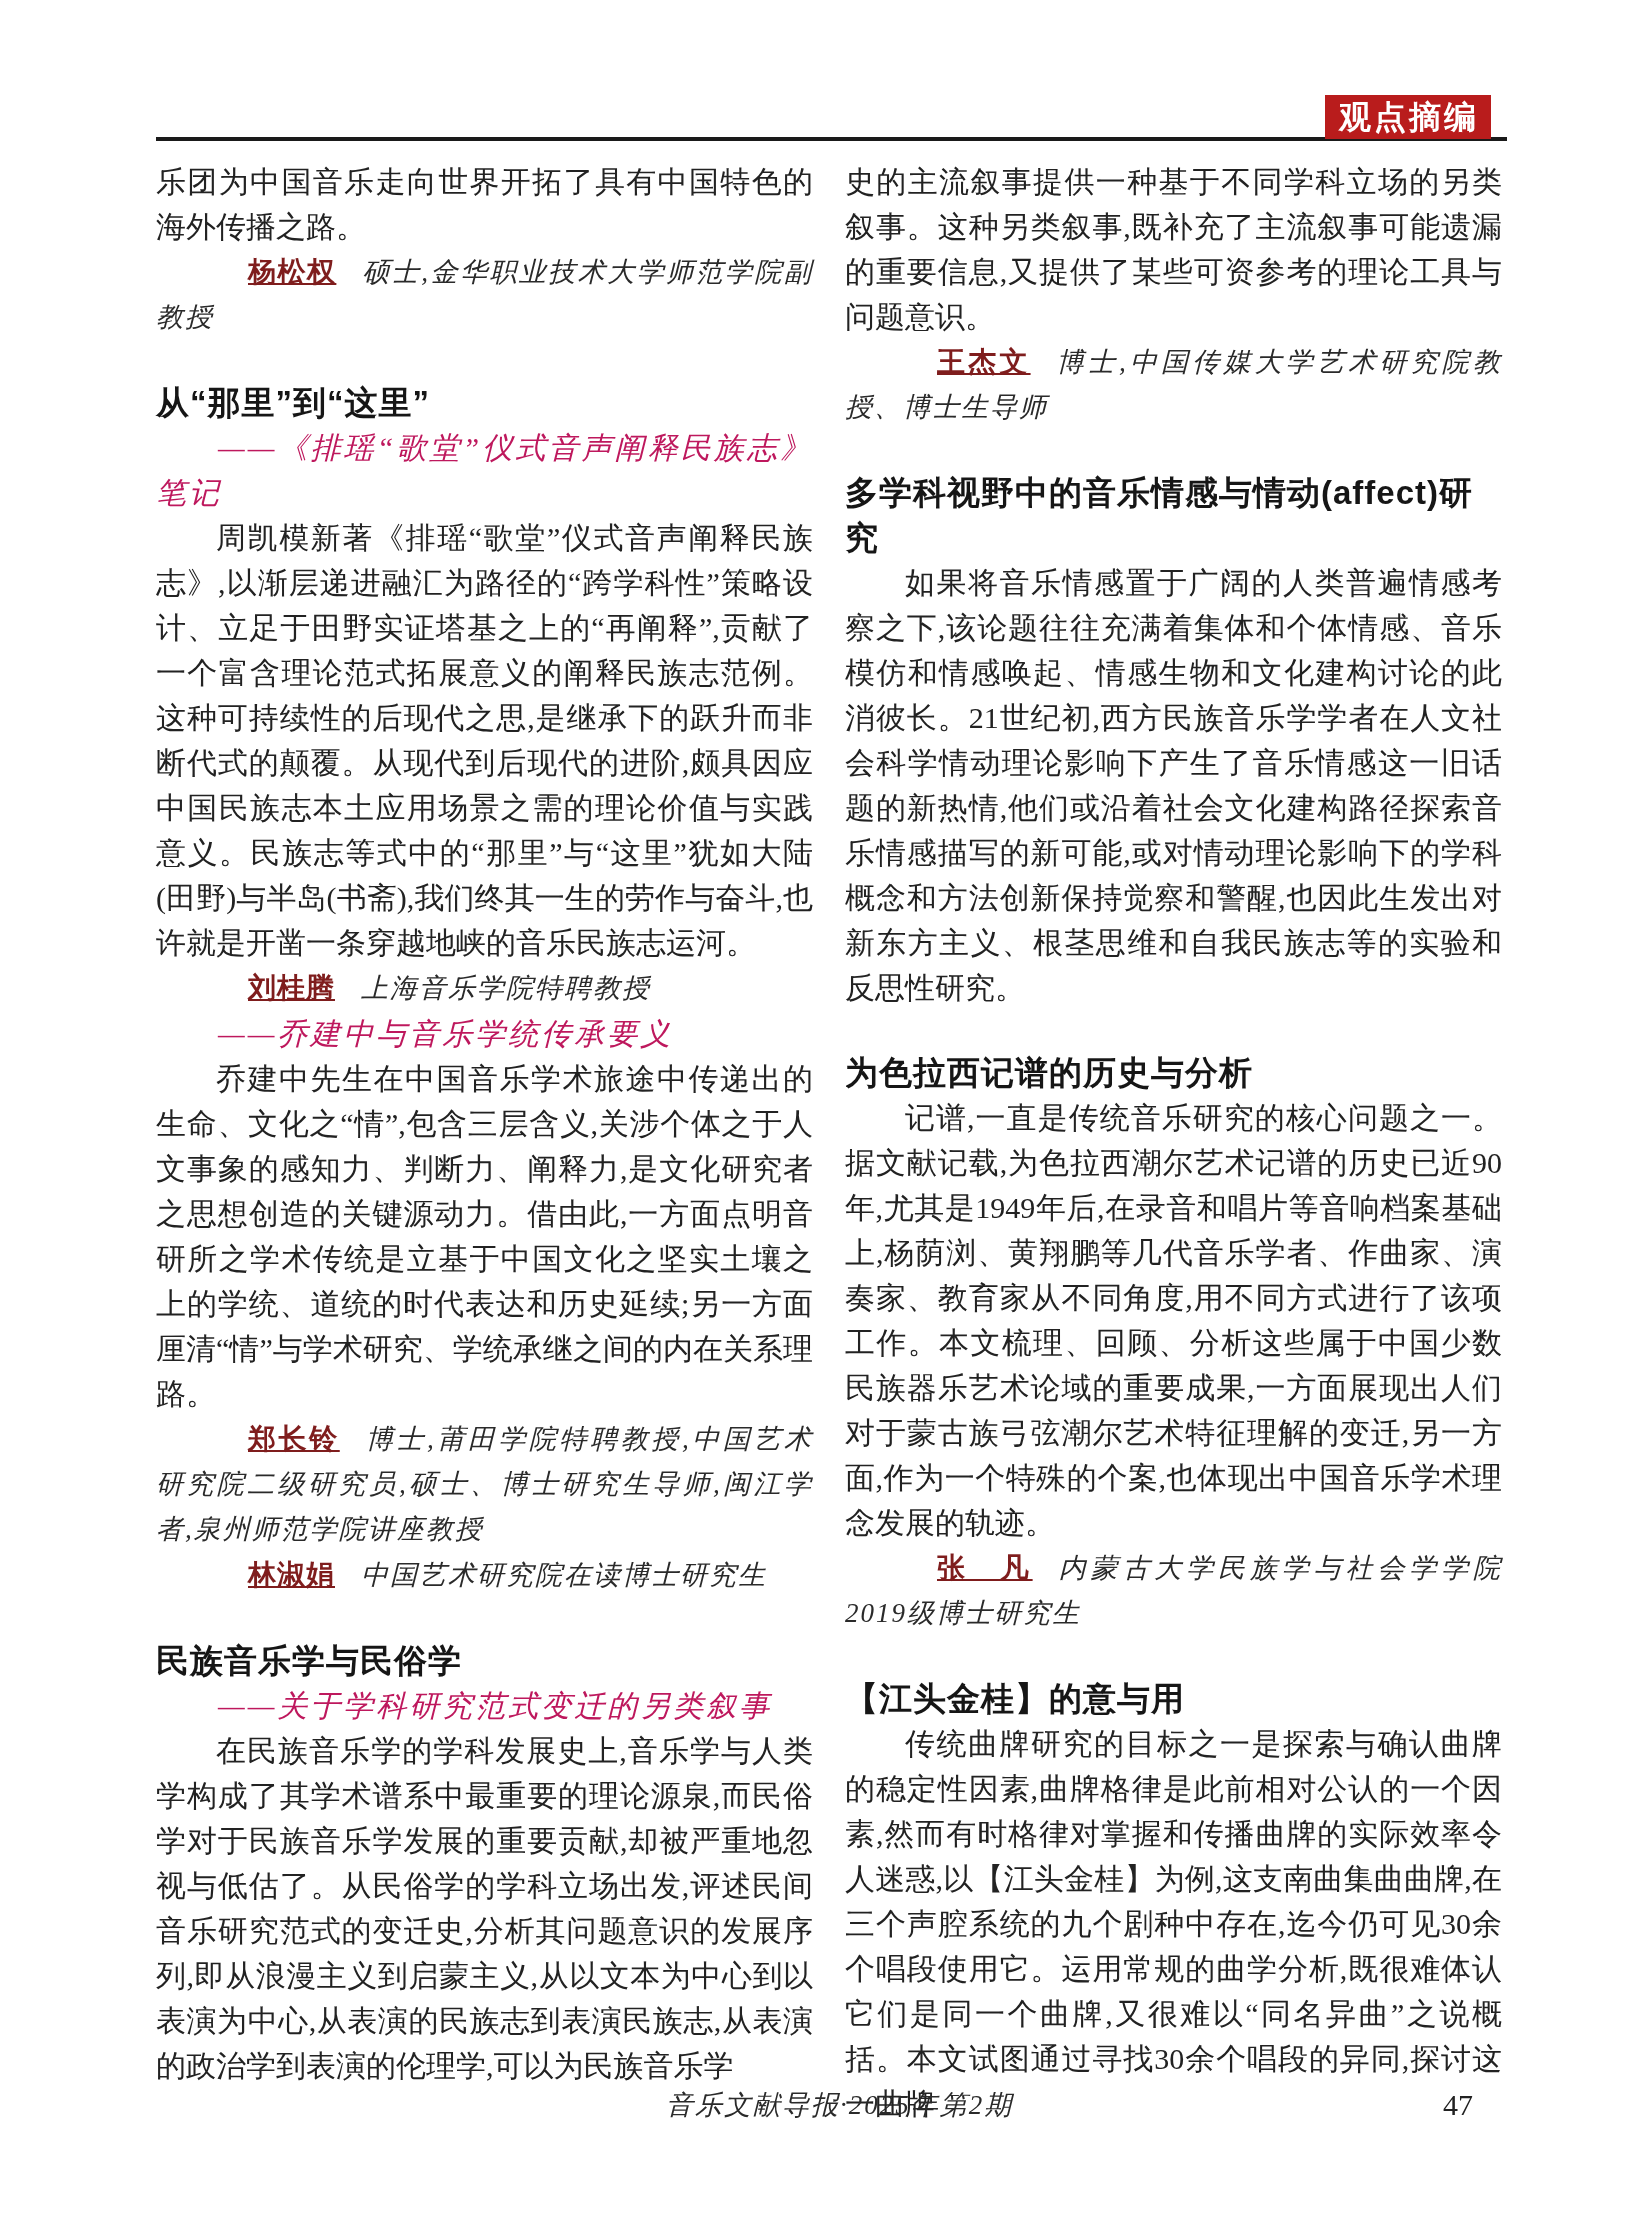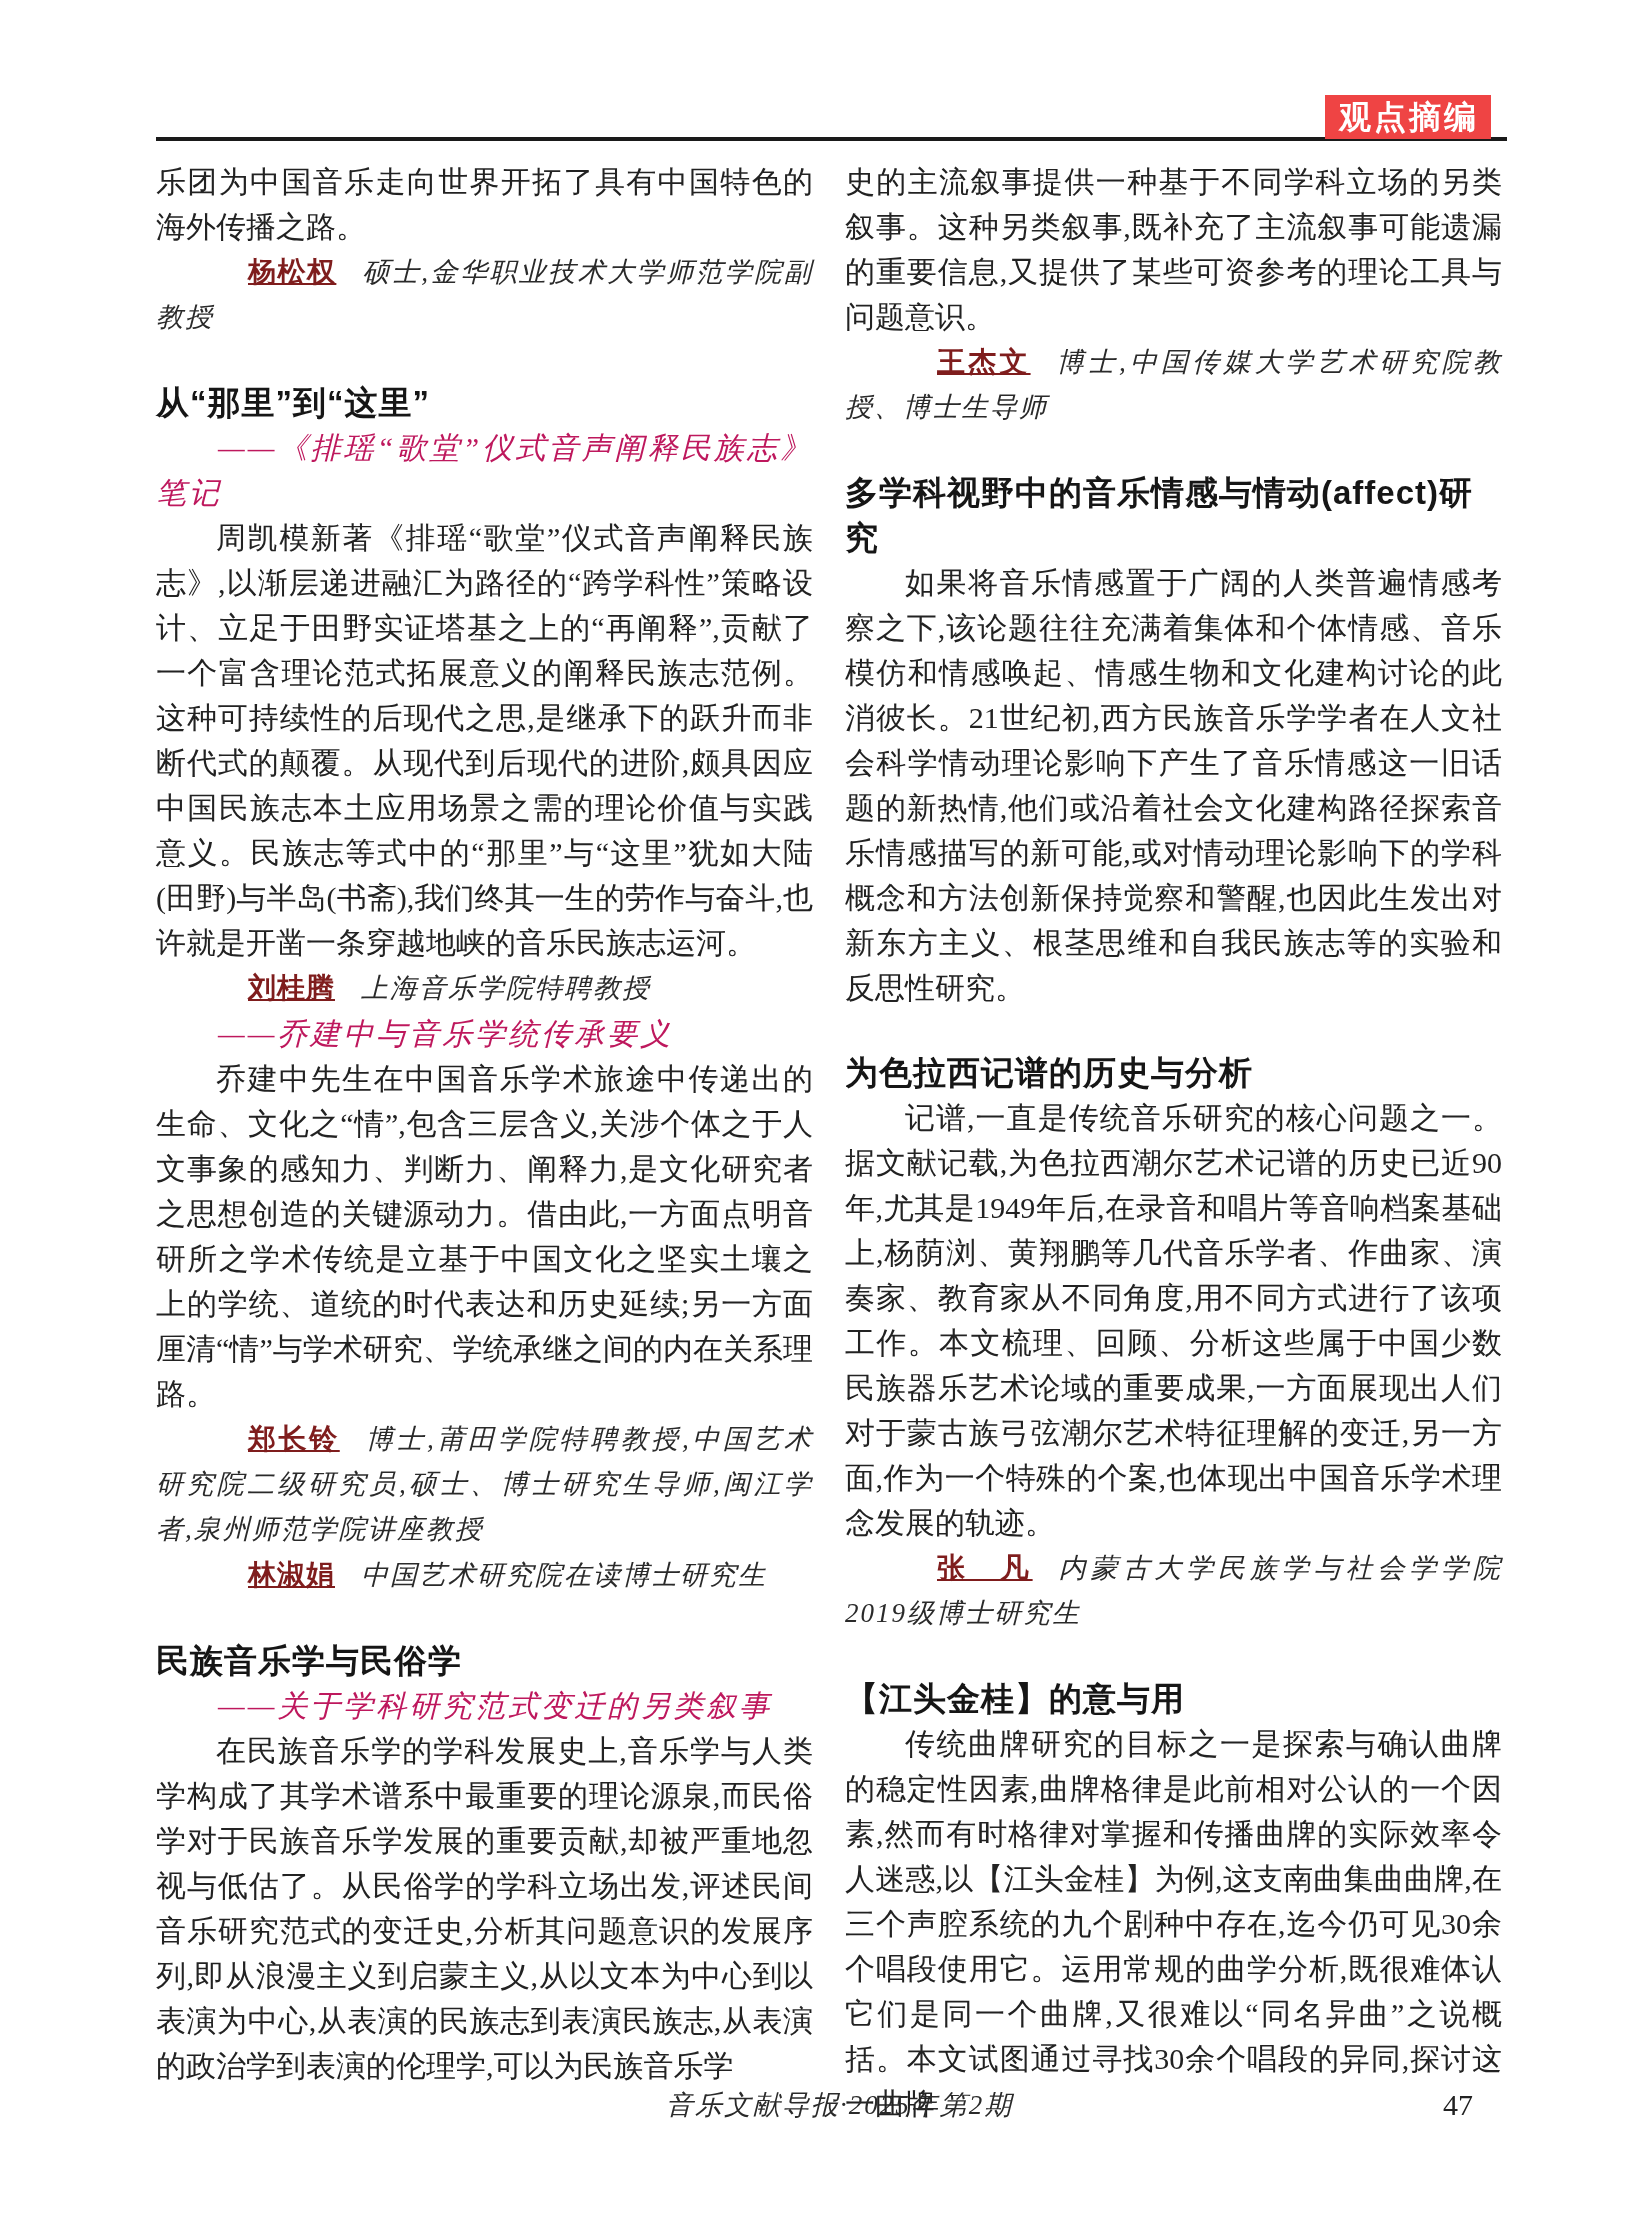--- a/index.html
+++ b/index.html
@@ -19,21 +19,21 @@
   }
   
   .header {
     position: relative;
     height: 137px;
     border-bottom: 4px solid #1a1a1a;
   }
   .badge {
     position: absolute;
     right: 16px; bottom: -2px;
-    background: #ef4444;
+    background: #b91c1c;
     color: #ffffff;
     font-family: "Liberation Sans", "DejaVu Sans", sans-serif;
     font-weight: 700;
     font-size: 32px;
     line-height: 32px;
     padding: 6px 12px 6px 14px;
     letter-spacing: 3px;
   }
   
   .columns {

